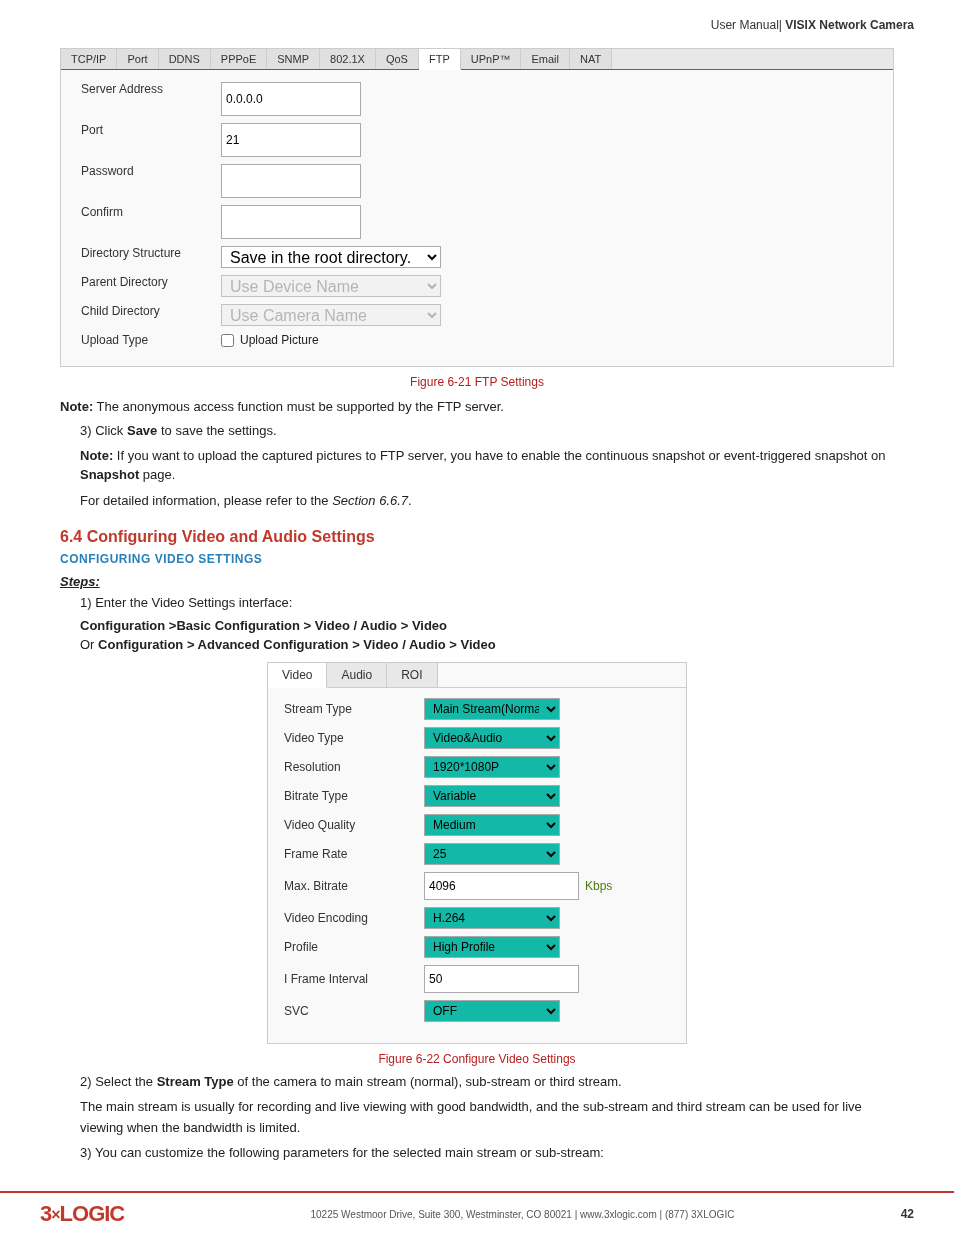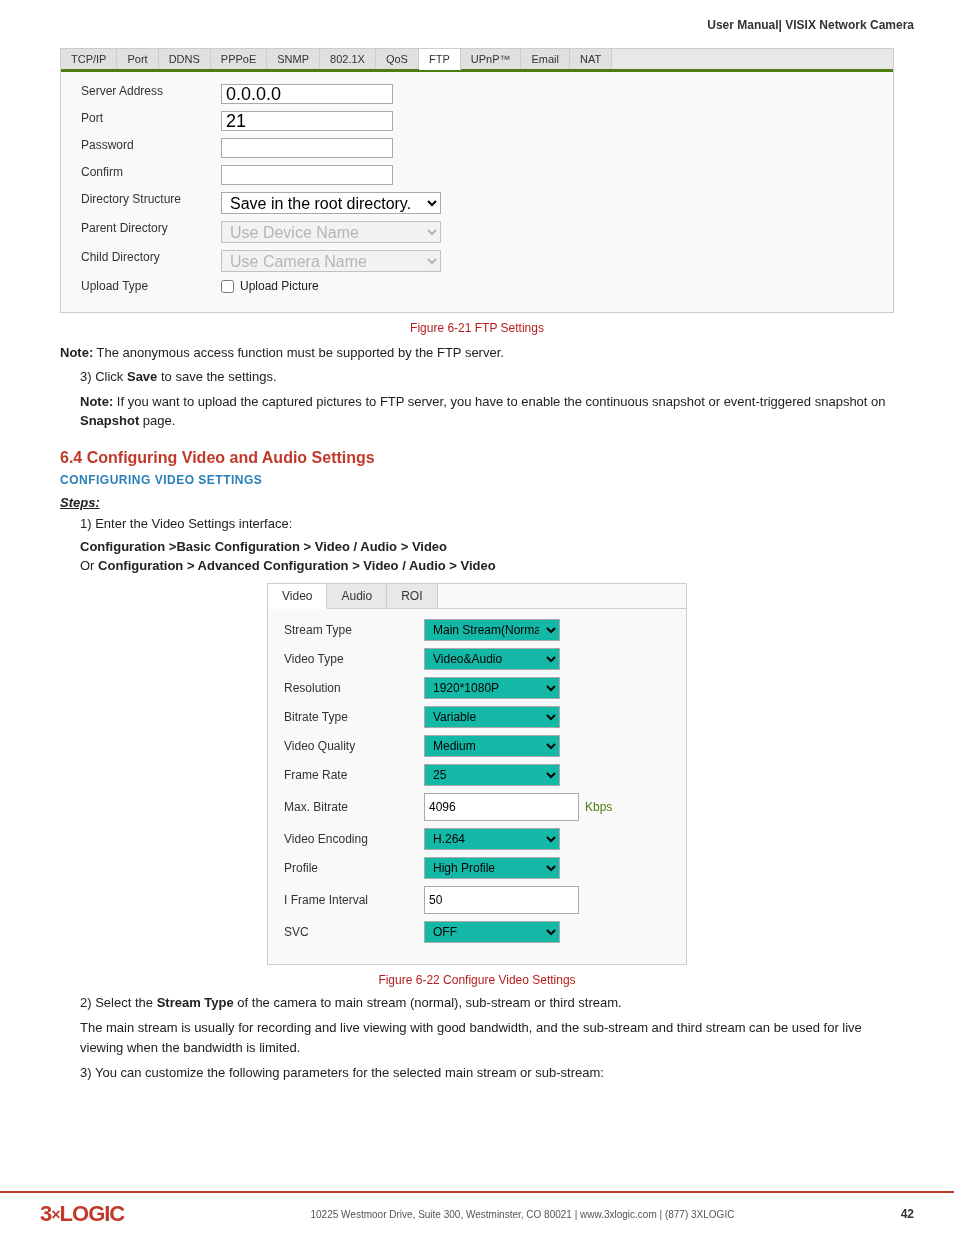--- a/index.html
+++ b/index.html
@@ -14,39 +14,39 @@
     }
 
     
     .page-header {
       text-align: right;
       padding: 18px 40px 6px 40px;
       font-size: 12px;
       color: #333;
       border-bottom: none;
     }
-    .page-header span { font-weight: bold; }
+    .page-header span { font-weight: normal; }
     .page-header strong { font-weight: bold; }
 
     
     .content {
       padding: 10px 60px 20px 60px;
     }
 
     
     .panel {
       border: 1px solid #ccc;
       background: #f9f9f9;
       margin-bottom: 8px;
       font-size: 12px;
     }
     .panel-tabs {
       display: flex;
       background: #e8e8e8;
-      border-bottom: 3px solid #4d7c0f;
+      border-bottom: 1px solid #4d7c0f;
     }
     .panel-tab {
       padding: 4px 10px;
       border-right: 1px solid #ccc;
       cursor: pointer;
       font-size: 11px;
       color: #333;
       background: #e0e0e0;
     }
     .panel-tab.active {
@@ -63,24 +63,24 @@
       margin-bottom: 7px;
     }
     .form-label {
       width: 140px;
       font-size: 12px;
       color: #333;
     }
     .form-input {
       border: 1px solid #aaa;
       height: 20px;
-      padding: 9px 4px;
-      font-size: 18px;
-      background: #fff;
-      width: 172px;
+      padding: 16px 4px;
+      font-size: 12px;
+      background: #fff;
+      width: 140px;
     }
     .form-select {
       border: 1px solid #aaa;
       height: 22px;
       padding: 1px 4px;
       font-size: 16px;
       background: #fff;
       width: 220px;
     }
     .form-select-disabled {
@@ -346,20 +346,23 @@
 
   <div class="step">
     <span class="step-num">3)</span>
     <span>Click </span><strong>Save</strong><span> to save the settings.</span>
   </div>
 
   <div class="note-text" style="margin-left:20px;">
     <span class="note-bold">Note:</span><span> If you want to upload the captured pictures to FTP server, you have to enable the continuous snapshot or event-triggered snapshot on </span><strong>Snapshot</strong><span> page.</span>
   </div>
 
+  <div class="note-text" style="margin-left:20px;">
+    <span>For detailed information, please refer to the </span><em>Section 6.6.7</em><span>.</span>
+  </div>
 
   <div class="section-heading">
     <span class="section-num">6.4</span><span> Configuring Video and Audio Settings</span>
   </div>
 
   <div class="subsection-heading">CONFIGURING VIDEO SETTINGS</div>
 
   <div class="steps-label">Steps:</div>
 
   <div class="step">

